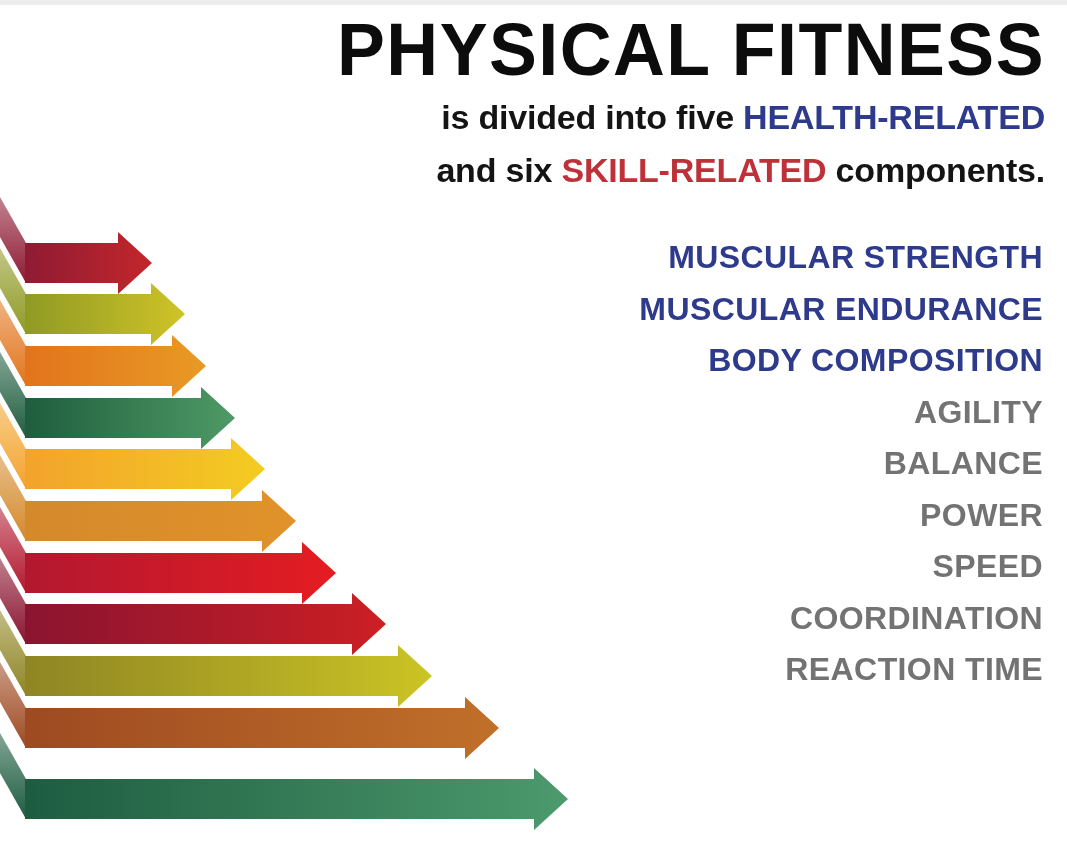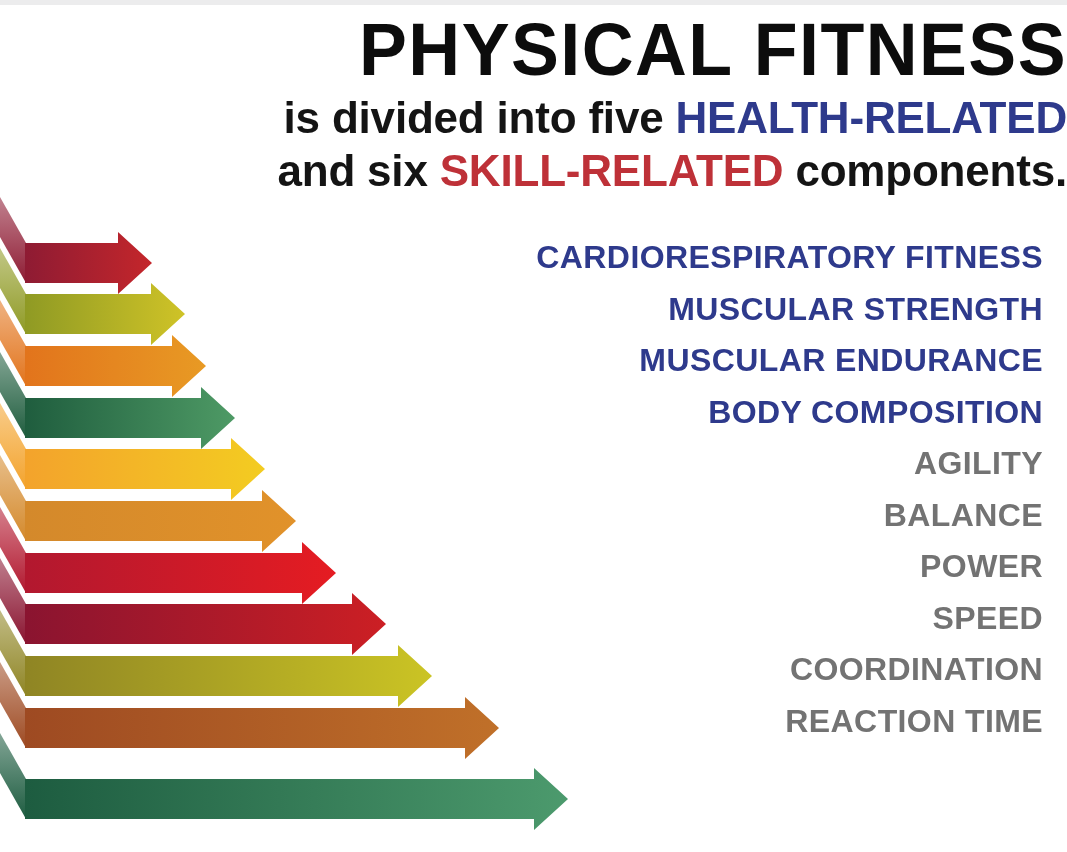--- a/index.html
+++ b/index.html
@@ -14,34 +14,34 @@
     position:absolute; left:0; top:0; width:1067px; height:5px;
     background:#ececed;
   }
   #canvas{
     position:absolute; left:0; top:0; width:1067px; height:852px;
   }
 
   
   #header{
     position:absolute; left:0; top:8px; width:1067px;
-    text-align:right; 
+    text-align:right; padding-right:22px;
   }
   #title{
     font-size:74px;
     font-weight:bold;
     letter-spacing:1.5px;
     color:#0c0c0c;
     line-height:84px;
     white-space:nowrap;
     transform:scaleX(0.97);
     transform-origin:right center;
   }
   .subline{
-    font-size:44px;
+    font-size:34px;
     font-weight:bold;
     color:#141414;
     line-height:45px;
     white-space:nowrap;
     letter-spacing:-0.2px;
   }
   #sub1{ margin-top:3px; }
   #sub2{ margin-top:8px; }
   .hl-blue{ color:#2e3a8c; }
   .hl-red{ color:#be3138; }
@@ -212,21 +212,20 @@
           <path d="M 25 708 L 465 708 L 465 697 L 499 728 L 465 759 L 465 748 L 25 748 Z" fill="url(#ag10)"></path>
         </g>
         <g>
           <path d="M 0 733 L 26 779 L 26 819 L 0 773 Z" fill="url(#agt11)"></path>
           <path d="M 25 779 L 534 779 L 534 768 L 568 799 L 534 830 L 534 819 L 25 819 Z" fill="url(#ag11)"></path>
         </g>
       </g>
   </svg>
 
   <div id="labels">
-      <div class="label health">CARDIORESPIRATORY FITNESS</div>
       <div class="label health">MUSCULAR STRENGTH</div>
       <div class="label health">MUSCULAR ENDURANCE</div>
       <div class="label health">BODY COMPOSITION</div>
       <div class="label skill">AGILITY</div>
       <div class="label skill">BALANCE</div>
       <div class="label skill">POWER</div>
       <div class="label skill">SPEED</div>
       <div class="label skill">COORDINATION</div>
       <div class="label skill">REACTION TIME</div>
     </div>

